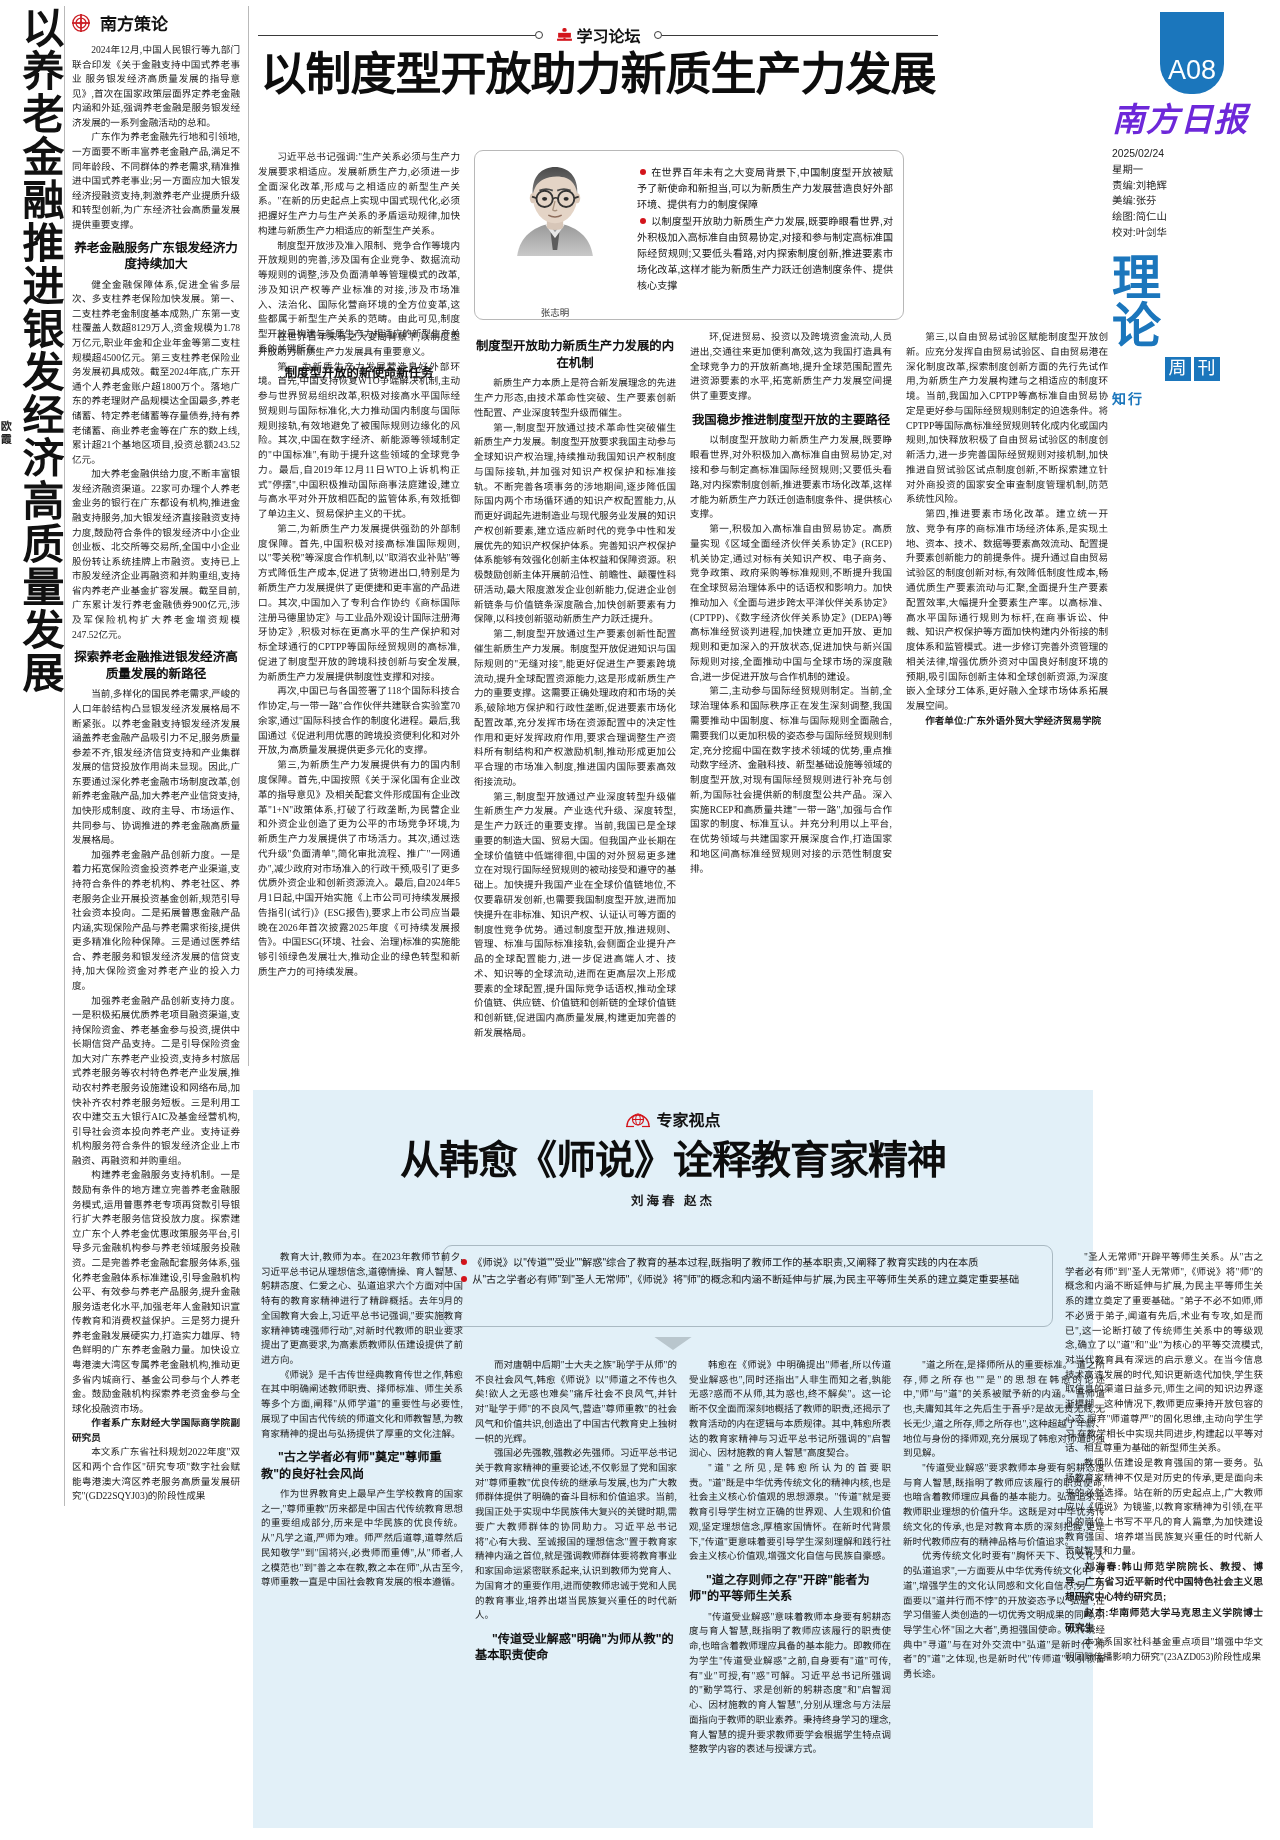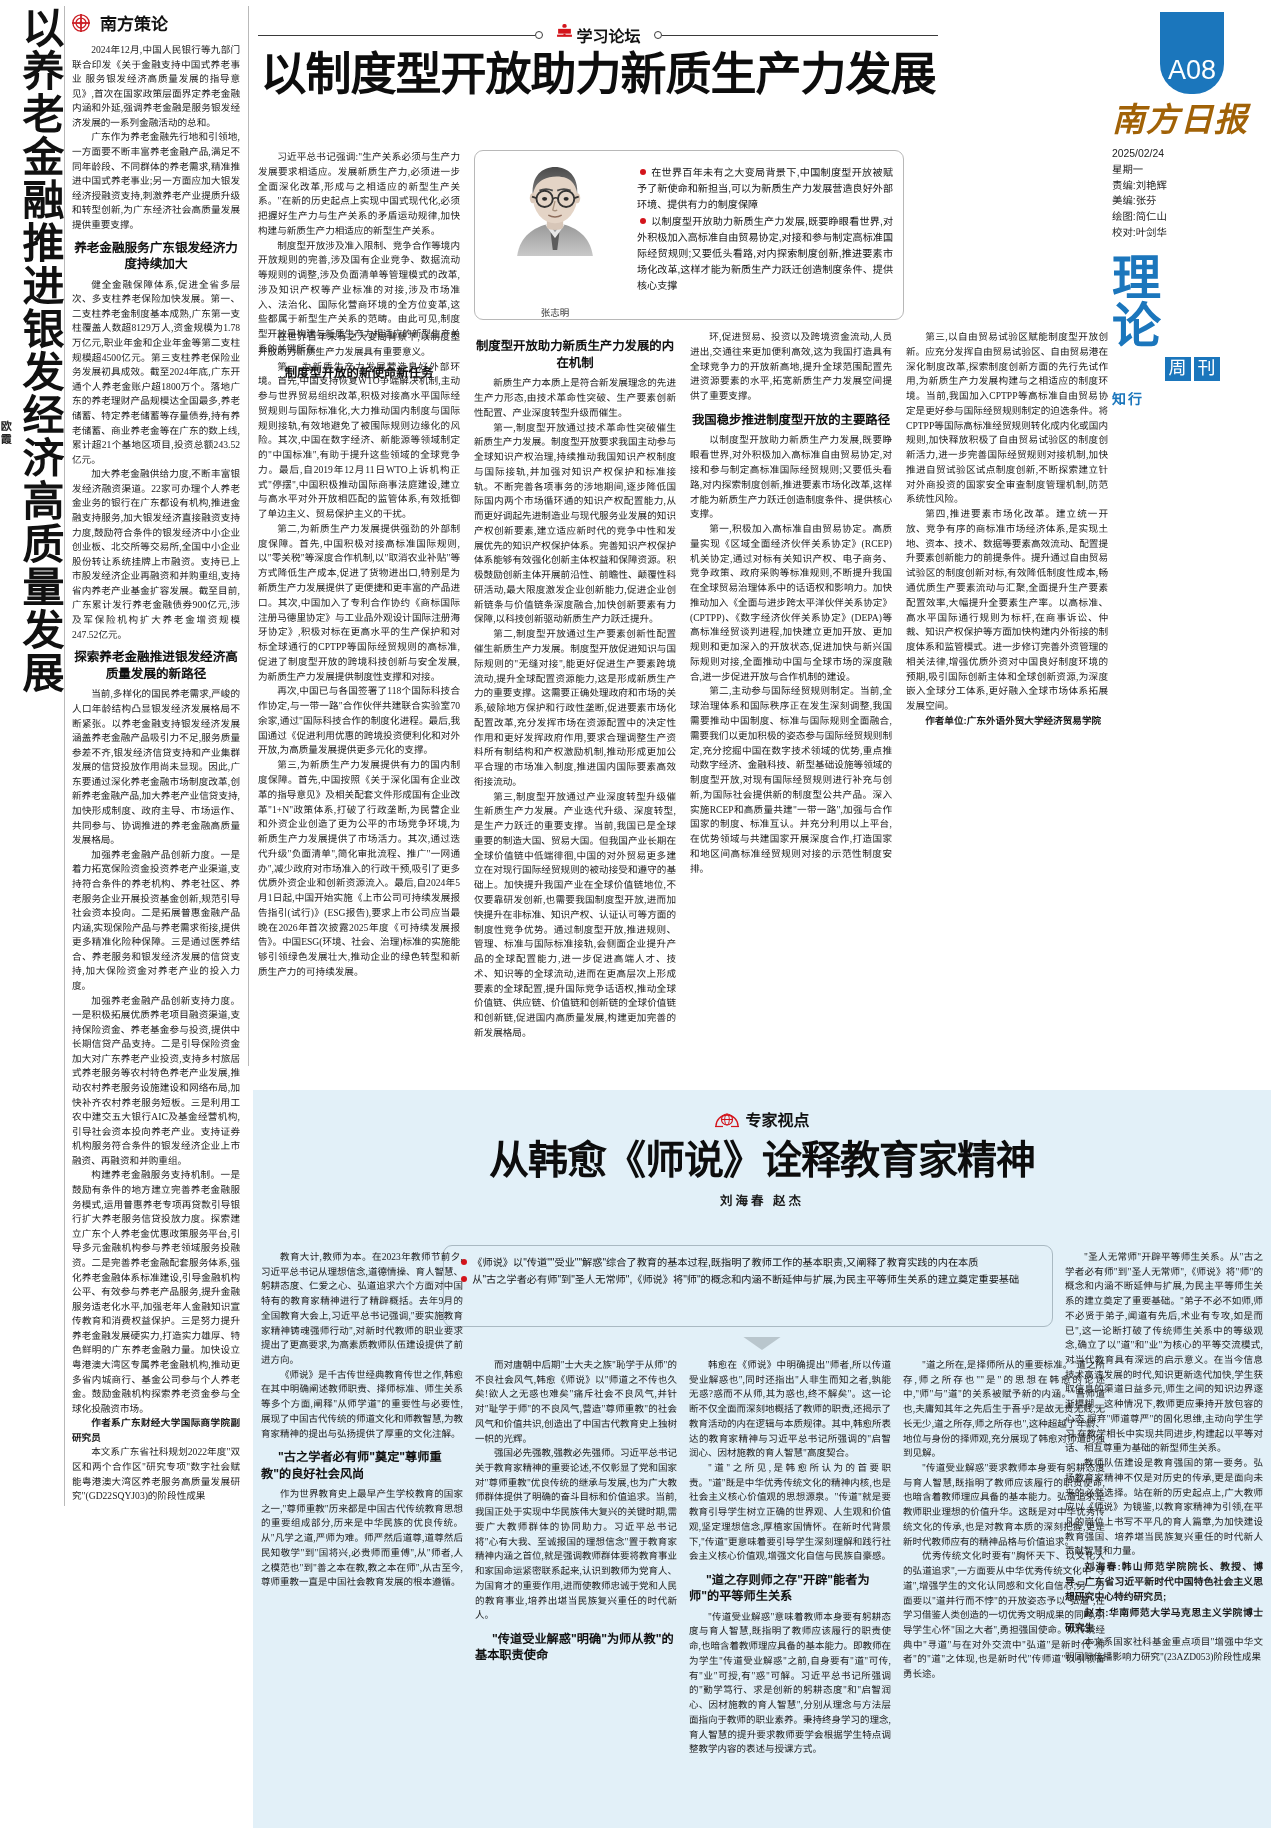--- a/index.html
+++ b/index.html
@@ -61,21 +61,21 @@
 
   
   .sec-head{
     position:absolute;left:258px;top:22px;width:680px;height:26px;
     display:flex;align-items:center;justify-content:center;gap:0;
   }
   .sec-line{height:1px;background:#3a3a3a;flex:1 1 auto;}
   .sec-dot{width:6px;height:6px;border:1px solid #3a3a3a;border-radius:50%;
     background:#fff;flex:0 0 6px;}
   .sec-title{
-    display:flex;align-items:flex-start;gap:4px;padding:0 13px;
+    display:flex;align-items:center;gap:4px;padding:0 13px;
     font-family:"Liberation Sans","DejaVu Sans",sans-serif;
     font-weight:bold;font-size:16px;color:#111;white-space:nowrap;
   }
   .sec-ico{width:17px;height:17px;flex:0 0 17px;}
 
   
   .main-hl{
     position:absolute;left:258px;top:50px;width:680px;
     text-align:center;
     font-family:"Liberation Serif","DejaVu Serif",serif;
@@ -149,21 +149,21 @@
     display:flex;align-items:flex-end;justify-content:center;
     padding-bottom:8px;box-sizing:border-box;
   }
   .pagetag span{
     color:#fff;font-size:27px;font-family:"Liberation Sans","DejaVu Sans",sans-serif;
     letter-spacing:0px;font-weight:300;
   }
   .nflogo{margin-top:10px;}
   .nflogo .zh{
     font-family:"Liberation Serif","DejaVu Serif",serif;
-    font-size:33px;font-weight:bold;font-style:italic;color:#a16207;
+    font-size:33px;font-weight:bold;font-style:italic;color:#6d28d9;
     letter-spacing:1px;line-height:1;
   }
   .mastmeta{
     margin-top:9px;font-family:"Liberation Sans","DejaVu Sans",sans-serif;
     font-size:10.4px;line-height:1.52;color:#222;
   }
   .bigll{margin-top:14px;}
   .bigll .l1,.bigll .l2{
     font-family:"Liberation Serif","DejaVu Serif",serif;
     font-size:49px;font-weight:bold;color:#1b76bc;line-height:0.98;
@@ -171,21 +171,21 @@
   .zkwrap{margin-top:6px;display:flex;justify-content:center;gap:3px;}
   .zkwrap span{
     background:#1b76bc;color:#fff;font-size:18px;padding:1px 4px 2px 4px;
     font-family:"Liberation Sans","DejaVu Sans",sans-serif;line-height:1.16;
   }
   .zhixing{margin-top:7px;font-family:"Liberation Sans","DejaVu Sans",sans-serif;
     font-size:14px;color:#1b76bc;font-weight:bold;letter-spacing:2px;}
 
   
   .panel{
-    position:absolute;left:253px;top:1090px;width:1018px;height:738px;
+    position:absolute;left:253px;top:1090px;width:840px;height:738px;
     background:#e2f0f8;
   }
   .panel .sec-head2{
     position:relative;margin:0 auto;padding-top:17px;width:100%;
     display:flex;align-items:center;justify-content:center;gap:5px;
     font-family:"Liberation Sans","DejaVu Sans",sans-serif;
     font-weight:bold;font-size:16px;color:#111;
   }
   .globe{width:26px;height:17px;flex:0 0 26px;}
   .panel-hl{

